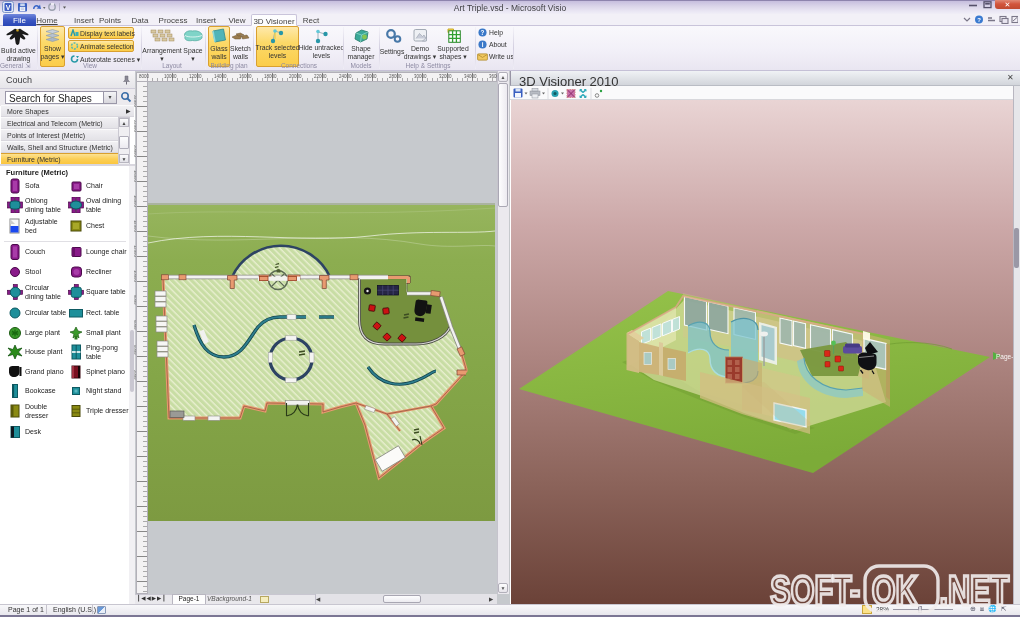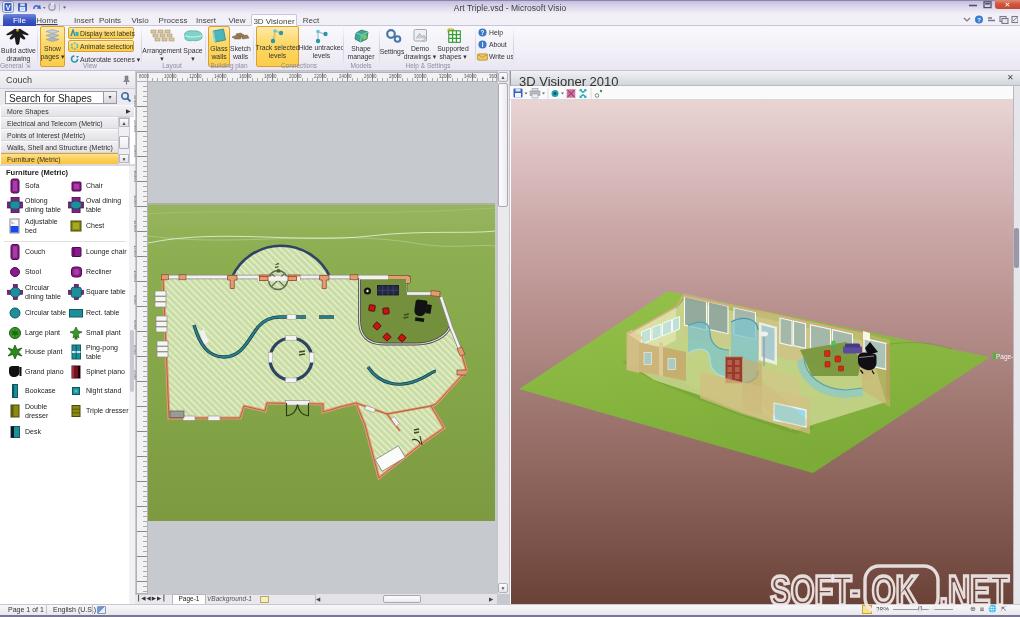--- a/index.html
+++ b/index.html
@@ -59,21 +59,21 @@
     <rect x="40" y="3.5" width="6" height="5" fill="#e8e5f0" stroke="#7a7688" stroke-width="1.1"></rect>
   <rect x="50" y="1.5" width="6" height="6" fill="none" stroke="#7a7688" stroke-width="1.1"></rect>
     <path d="M51 6 L55 2.5" stroke="#7a7688" stroke-width="1"></path>
 </svg>
 
 <div class="abs" style="left:0;top:14px;width:1020px;height:12px;background:#f2f0f7;border-bottom:1px solid #c9c4da;"></div>
 <div class="tab" style="left:3px;width:33px;background:linear-gradient(#7288dd,#3c57c2 50%,#2946b6);color:#fff;border-radius:2px 2px 0 0;">File</div>
 <div class="tab" style="left:33px;width:28px;text-decoration:underline;">Home</div>
 <div class="tab" style="left:64px;width:30px;text-align:right;">Insert</div>
 <div class="tab" style="left:94px;width:32px;">Points</div>
-<div class="tab" style="left:127px;width:26px;">Visio</div>
+<div class="tab" style="left:127px;width:26px;">Data</div>
 <div class="tab" style="left:156px;width:34px;">Process</div>
 <div class="tab" style="left:190px;width:32px;">Insert</div>
 <div class="tab" style="left:224px;width:26px;">View</div>
 <div class="tab" style="left:251px;width:46px;background:#fdfdfe;border:1px solid #c9c4da;border-bottom:1px solid #fdfdfe;border-radius:2px 2px 0 0;">3D Visioner</div>
 <div class="tab" style="left:299px;width:24px;">Rect</div>
 
 <div class="abs" style="left:0;top:26px;width:1020px;height:45px;background:linear-gradient(#f9f8fc,#f2f0f8 55%,#e9e6f1);border-bottom:1px solid #c5c0d6;"></div>
 
 <svg class="abs" style="left:4px;top:27px" width="28" height="19" viewBox="0 0 28 19">
   <path d="M13.5 4 C12.8 2,11.5 1.4,10.2 2.2 L3.4 6.4 C2 7.3,2.2 8.6,4 8.2 L8.8 7 L6 10.6 C5 12.2,6.4 13.2,8 12.2 L10.8 10.2 L11.6 15.8 C12 18.6,15 18.6,15.4 15.8 L16.2 10.2 L19 12.2 C20.6 13.2,22 12.2,21 10.6 L18.2 7 L23 8.2 C24.8 8.6,25 7.3,23.6 6.4 L16.8 2.2 C15.5 1.4,14.2 2,13.5 4 Z" fill="#1b1b1b"></path>

